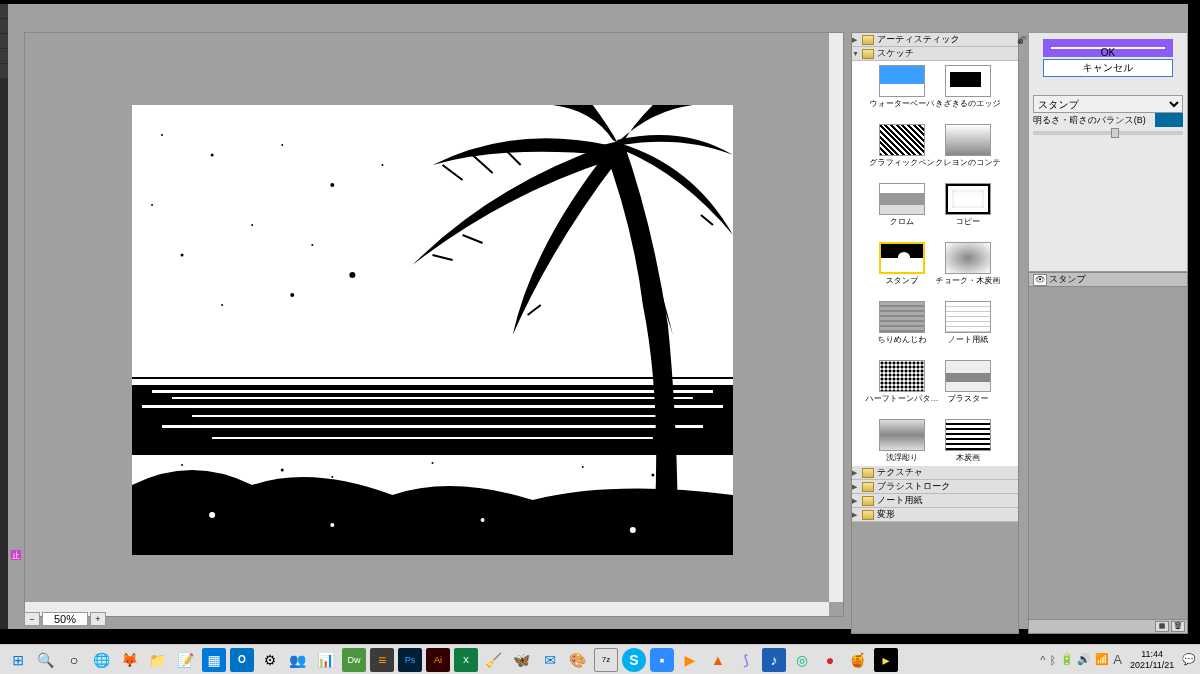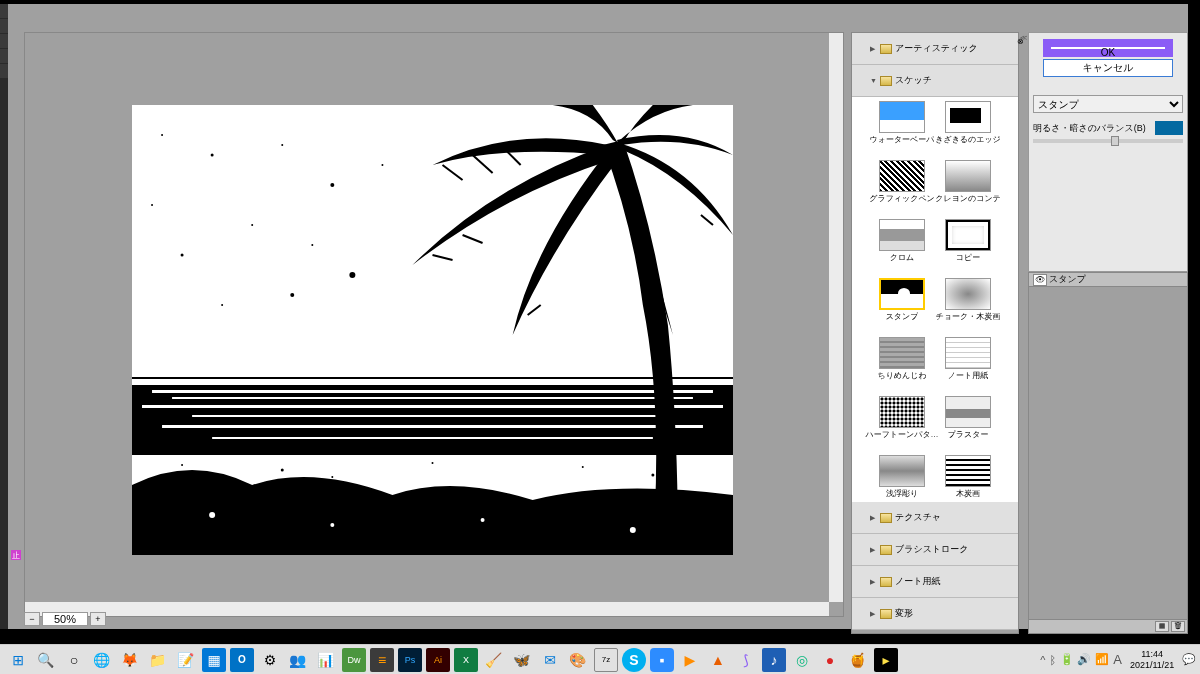--- a/index.html
+++ b/index.html
@@ -23,36 +23,36 @@
 .vscroll { position: absolute; right: 0; top: 0; bottom: 14px; width: 14px; background: #ececec; }
 .hscroll { position: absolute; left: 0; right: 14px; bottom: 0; height: 14px; background: #ececec; }
 
 
 .zoom-controls { position: absolute; left: 16px; bottom: 2px; height: 16px; display: flex; align-items: center; gap: 2px; }
 .zoom-btn { width: 16px; height: 14px; background: #e8e8e8; border: 1px solid #999; font-size: 9px; text-align: center; line-height: 12px; cursor: pointer; }
 .zoom-input { width: 46px; height: 14px; border: 1px solid #999; font-size: 11px; text-align: center; background: #fff; }
 
 
 .filter-panel { position: absolute; left: 843px; top: 28px; width: 168px; height: 602px; background: #a0a0a0; border: 1px solid #888; }
-.category-row { height: 32px; background: #e0e0e0; border-bottom: 1px solid #bbb; display: flex; align-items: center; padding: 0 18px; font-size: 9px; cursor: pointer; }
+.category-row { height: 14px; background: #e0e0e0; border-bottom: 1px solid #bbb; display: flex; align-items: center; padding: 0 0; font-size: 9px; cursor: pointer; }
 .category-row .arrow { width: 10px; font-size: 7px; color: #555; }
 .category-row .folder { width: 12px; height: 10px; background: linear-gradient(#f7e39e,#d6b84a); border: 1px solid #aa8a2a; margin-right: 3px; }
 .thumb-grid { background: #fff; padding: 4px 2px; display: flex; flex-wrap: wrap; gap: 16px; justify-content: center; }
 .thumb { width: 50px; display: flex; flex-direction: column; align-items: center; cursor: pointer; }
 .thumb-img { width: 46px; height: 32px; background: #ccc; border: 1px solid #999; }
 .thumb.selected .thumb-img { border: 2px solid #ffcc00; }
 .thumb-label { font-size: 8px; text-align: center; margin-top: 1px; height: 10px; overflow: hidden; white-space: nowrap; }
 
 
 .right-panel { position: absolute; left: 1020px; top: 28px; width: 160px; height: 240px; background: #e8e8e8; border: 1px solid #999; padding: 4px; }
 .btn-row { margin-bottom: 4px; }
 .dlg-btn { width: 130px; height: 18px; margin: 2px auto; display: block; background: #fff; border: 1px solid #3a7bd5; font-size: 10px; cursor: pointer; text-align: center; }
 .dlg-btn.ok { border: 8px solid #8b5cf6; }
 .filter-select { width: 100%; height: 18px; border: 1px solid #999; font-size: 10px; margin-top: 14px; background: #f0f0f0; }
-.slider-row { margin-top: 8px; }
+.slider-row { }
 .slider-label-row { display: flex; justify-content: space-between; align-items: center; font-size: 9px; }
 .slider-input { width: 28px; height: 14px; border: 7px solid #0369a1; text-align: center; font-size: 9px; background: #fff; }
 .slider-track { width: 100%; height: 4px; background: #ccc; margin-top: 4px; position: relative; }
 .slider-thumb { position: absolute; top: -3px; width: 8px; height: 10px; background: #d0d0d0; border: 1px solid #888; }
 
 
 .layer-panel { position: absolute; left: 1020px; top: 268px; width: 160px; height: 362px; background: #a0a0a0; border: 1px solid #888; }
 .layer-header { height: 14px; background: #c0c0c0; border-bottom: 1px solid #888; display: flex; align-items: center; padding: 0 4px; font-size: 9px; }
 .eye-icon { width: 14px; height: 12px; border: 1px solid #888; margin-right: 2px; background: #fff; display: flex; align-items: center; justify-content: center; font-size: 8px; }
 .layer-footer { position: absolute; bottom: 0; left: 0; right: 0; height: 14px; background: #c0c0c0; border-top: 1px solid #888; display: flex; justify-content: flex-end; align-items: center; gap: 2px; padding: 0 2px; }

